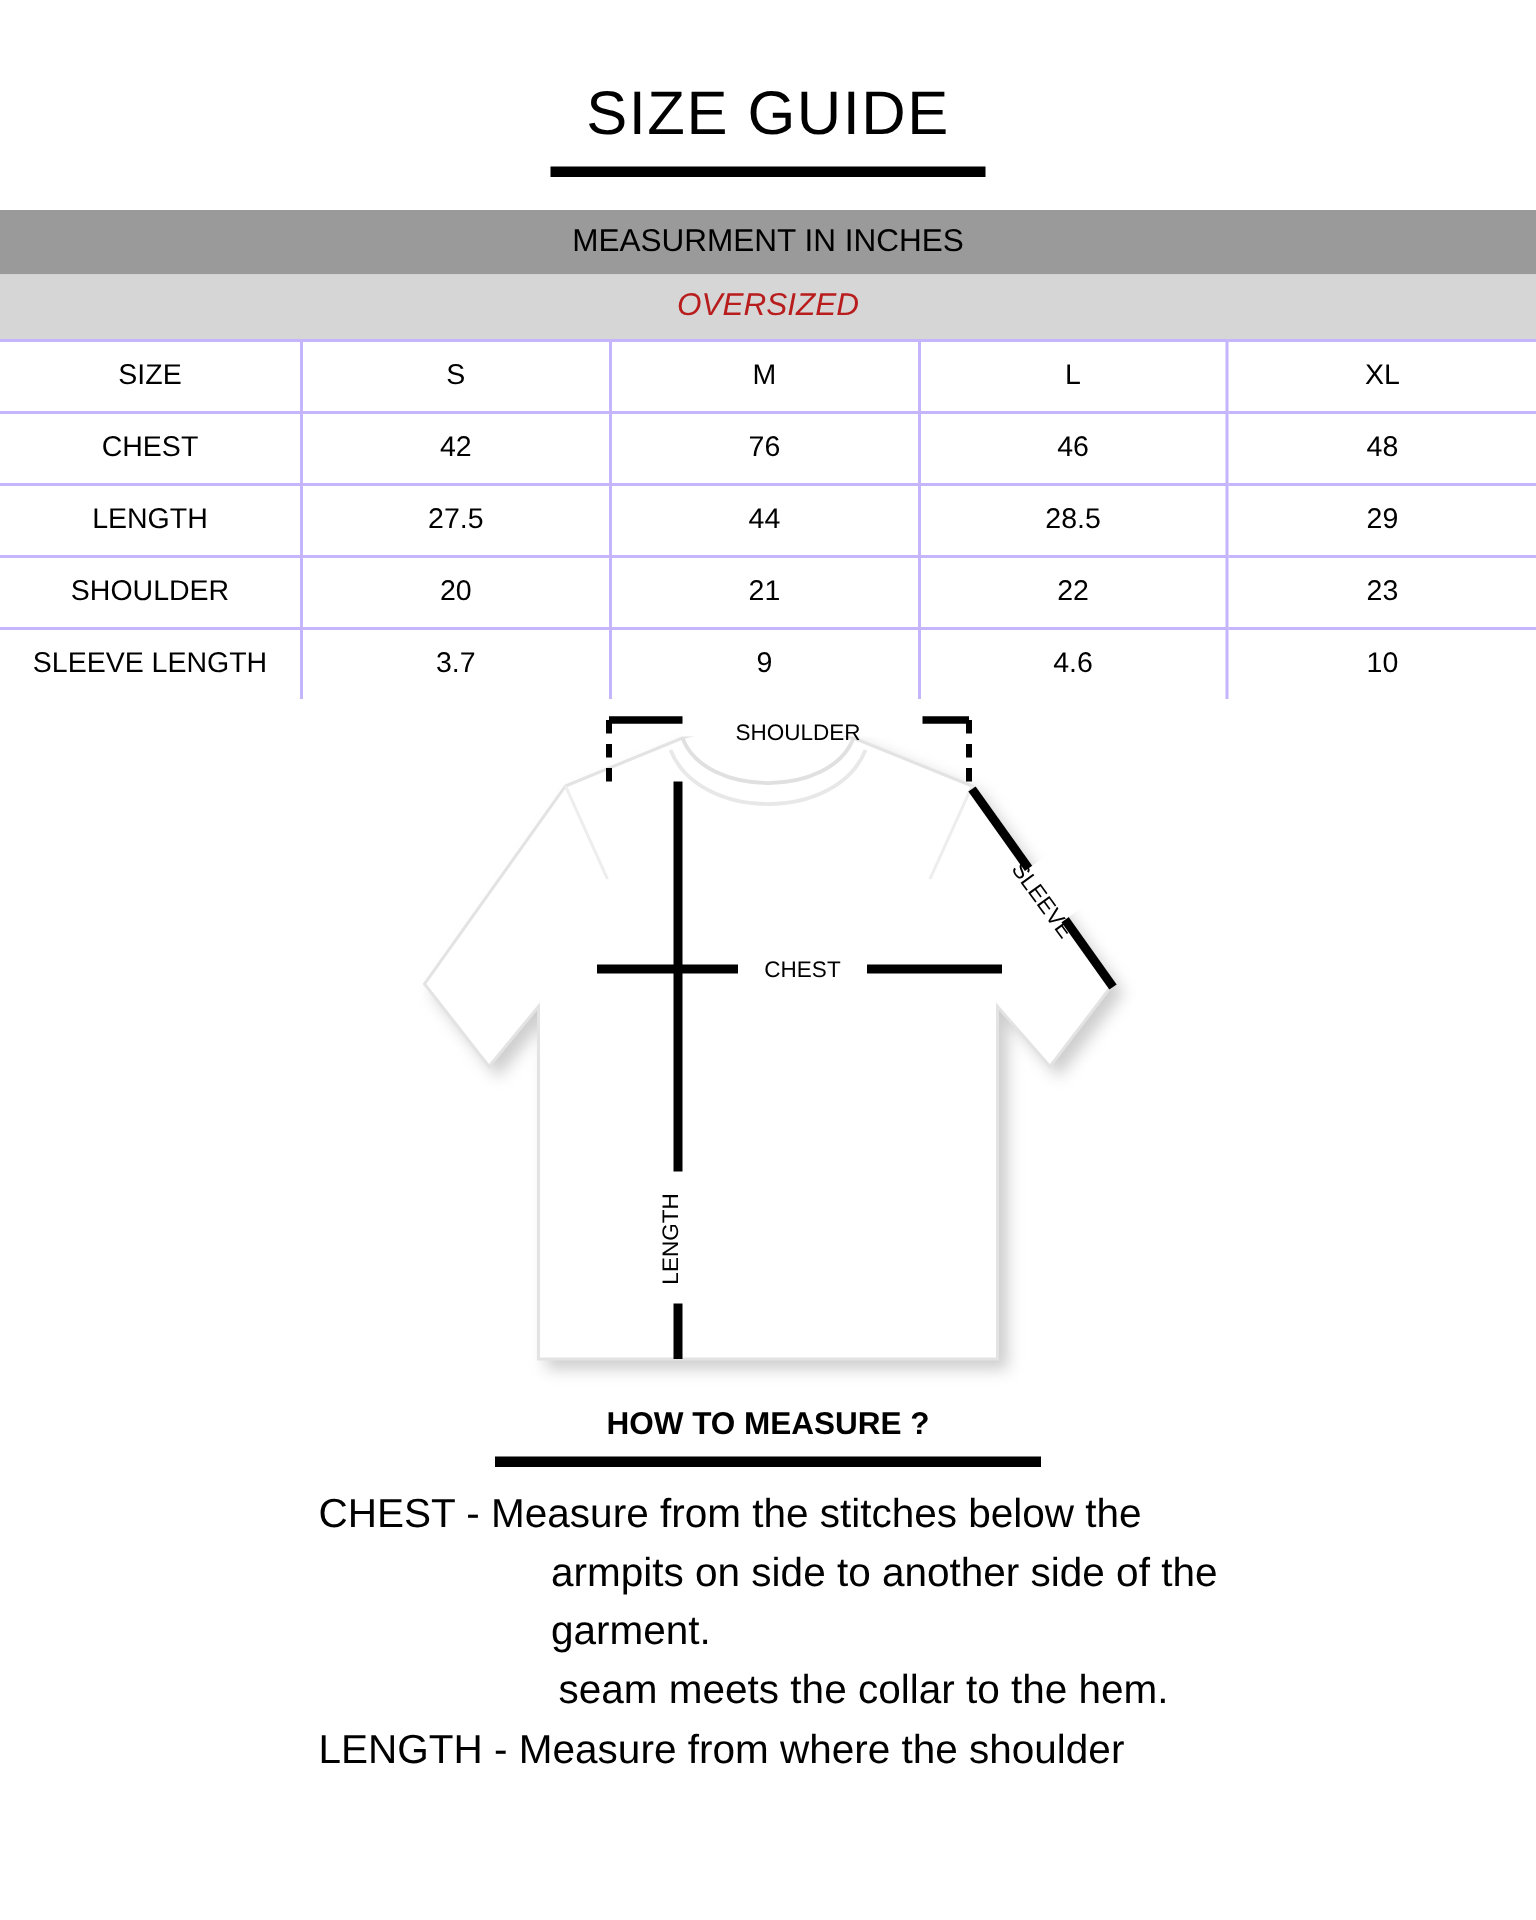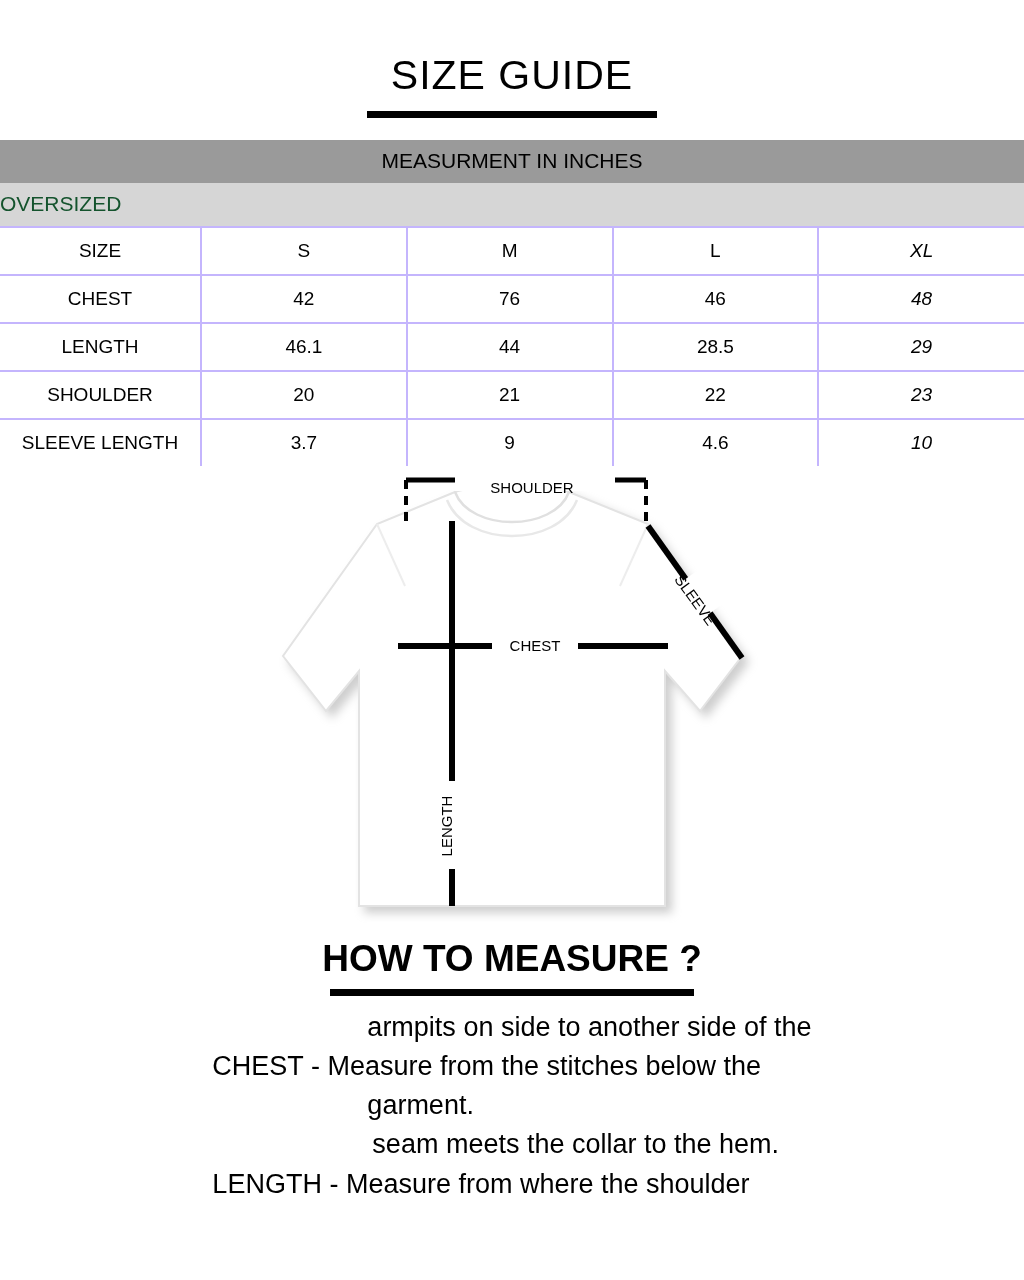--- a/index.html
+++ b/index.html
@@ -39,23 +39,25 @@
   .banner-grey {
     background: #9a9a9a;
     text-align: center;
     font-size: 21px;
     padding: 9px 0 10px 0;
     margin-top: 22px;
     color: #000;
   }
   .banner-light {
     background: #d6d6d6;
+    text-align: center;
     font-size: 21px;
     padding: 9px 0 10px 0;
-    color: #14532d;
+    color: #b91c1c;
+    font-style: italic;
   }
 
   
   table.size-table {
     border-collapse: collapse;
     width: 100%;
     table-layout: fixed;
   }
   table.size-table td {
     border: 2px solid #c4b5fd;
@@ -66,21 +68,20 @@
     padding: 0;
   }
   table.size-table td.label-col {
     width: 200px;
   }
   table.size-table tr td:first-child {
     border-left: none;
   }
   table.size-table tr td:last-child {
     border-right: none;
-    font-style: italic;
   }
   table.size-table tr:last-child td {
     border-bottom: none;
   }
 
   
   .diagram {
     position: relative;
     width: 1024px;
     height: 470px;
@@ -88,21 +89,21 @@
   .diagram svg {
     display: block;
   }
 
   
   .howto-wrap {
     text-align: center;
     margin-top: 2px;
   }
   .howto-title {
-    font-size: 37px;
+    font-size: 21px;
     font-weight: bold;
     display: inline-block;
   }
   .howto-rule {
     width: 364px;
     height: 7px;
     background: #000;
     margin: 9px auto 0 auto;
   }
   .howto-body {
@@ -145,21 +146,21 @@
     </tr>
     <tr>
       <td class="label-col">CHEST</td>
       <td>42</td>
       <td>76</td>
       <td>46</td>
       <td>48</td>
     </tr>
     <tr>
       <td class="label-col">LENGTH</td>
-      <td>46.1</td>
+      <td>27.5</td>
       <td>44</td>
       <td>28.5</td>
       <td>29</td>
     </tr>
     <tr>
       <td class="label-col">SHOULDER</td>
       <td>20</td>
       <td>21</td>
       <td>22</td>
       <td>23</td>
@@ -231,25 +232,25 @@
     </g>
     <text x="691" y="137" text-anchor="middle" transform="rotate(54 691 137)" font-family="Liberation Sans, sans-serif" font-size="15" fill="#000">SLEEVE</text>
   </svg>
 </div>
 
 <div class="howto-wrap">
   <div class="howto-title">HOW TO MEASURE ?</div>
   <div class="howto-rule"></div>
   <div class="howto-body">
     <span class="measure-block">
-      <span class="measure-row indent-1">armpits on side to another side of the</span>
       <span class="measure-row">
         <span>CHEST -</span>
         <span>Measure from the stitches below the</span>
       </span>
+      <span class="measure-row indent-1">armpits on side to another side of the</span>
       <span class="measure-row indent-1">garment.</span>
       <span class="measure-row indent-2">seam meets the collar to the hem.</span>
       <span class="measure-row">
         <span>LENGTH -</span>
         <span>Measure from where the shoulder</span>
       </span>
     </span>
   </div>
 </div>
 

